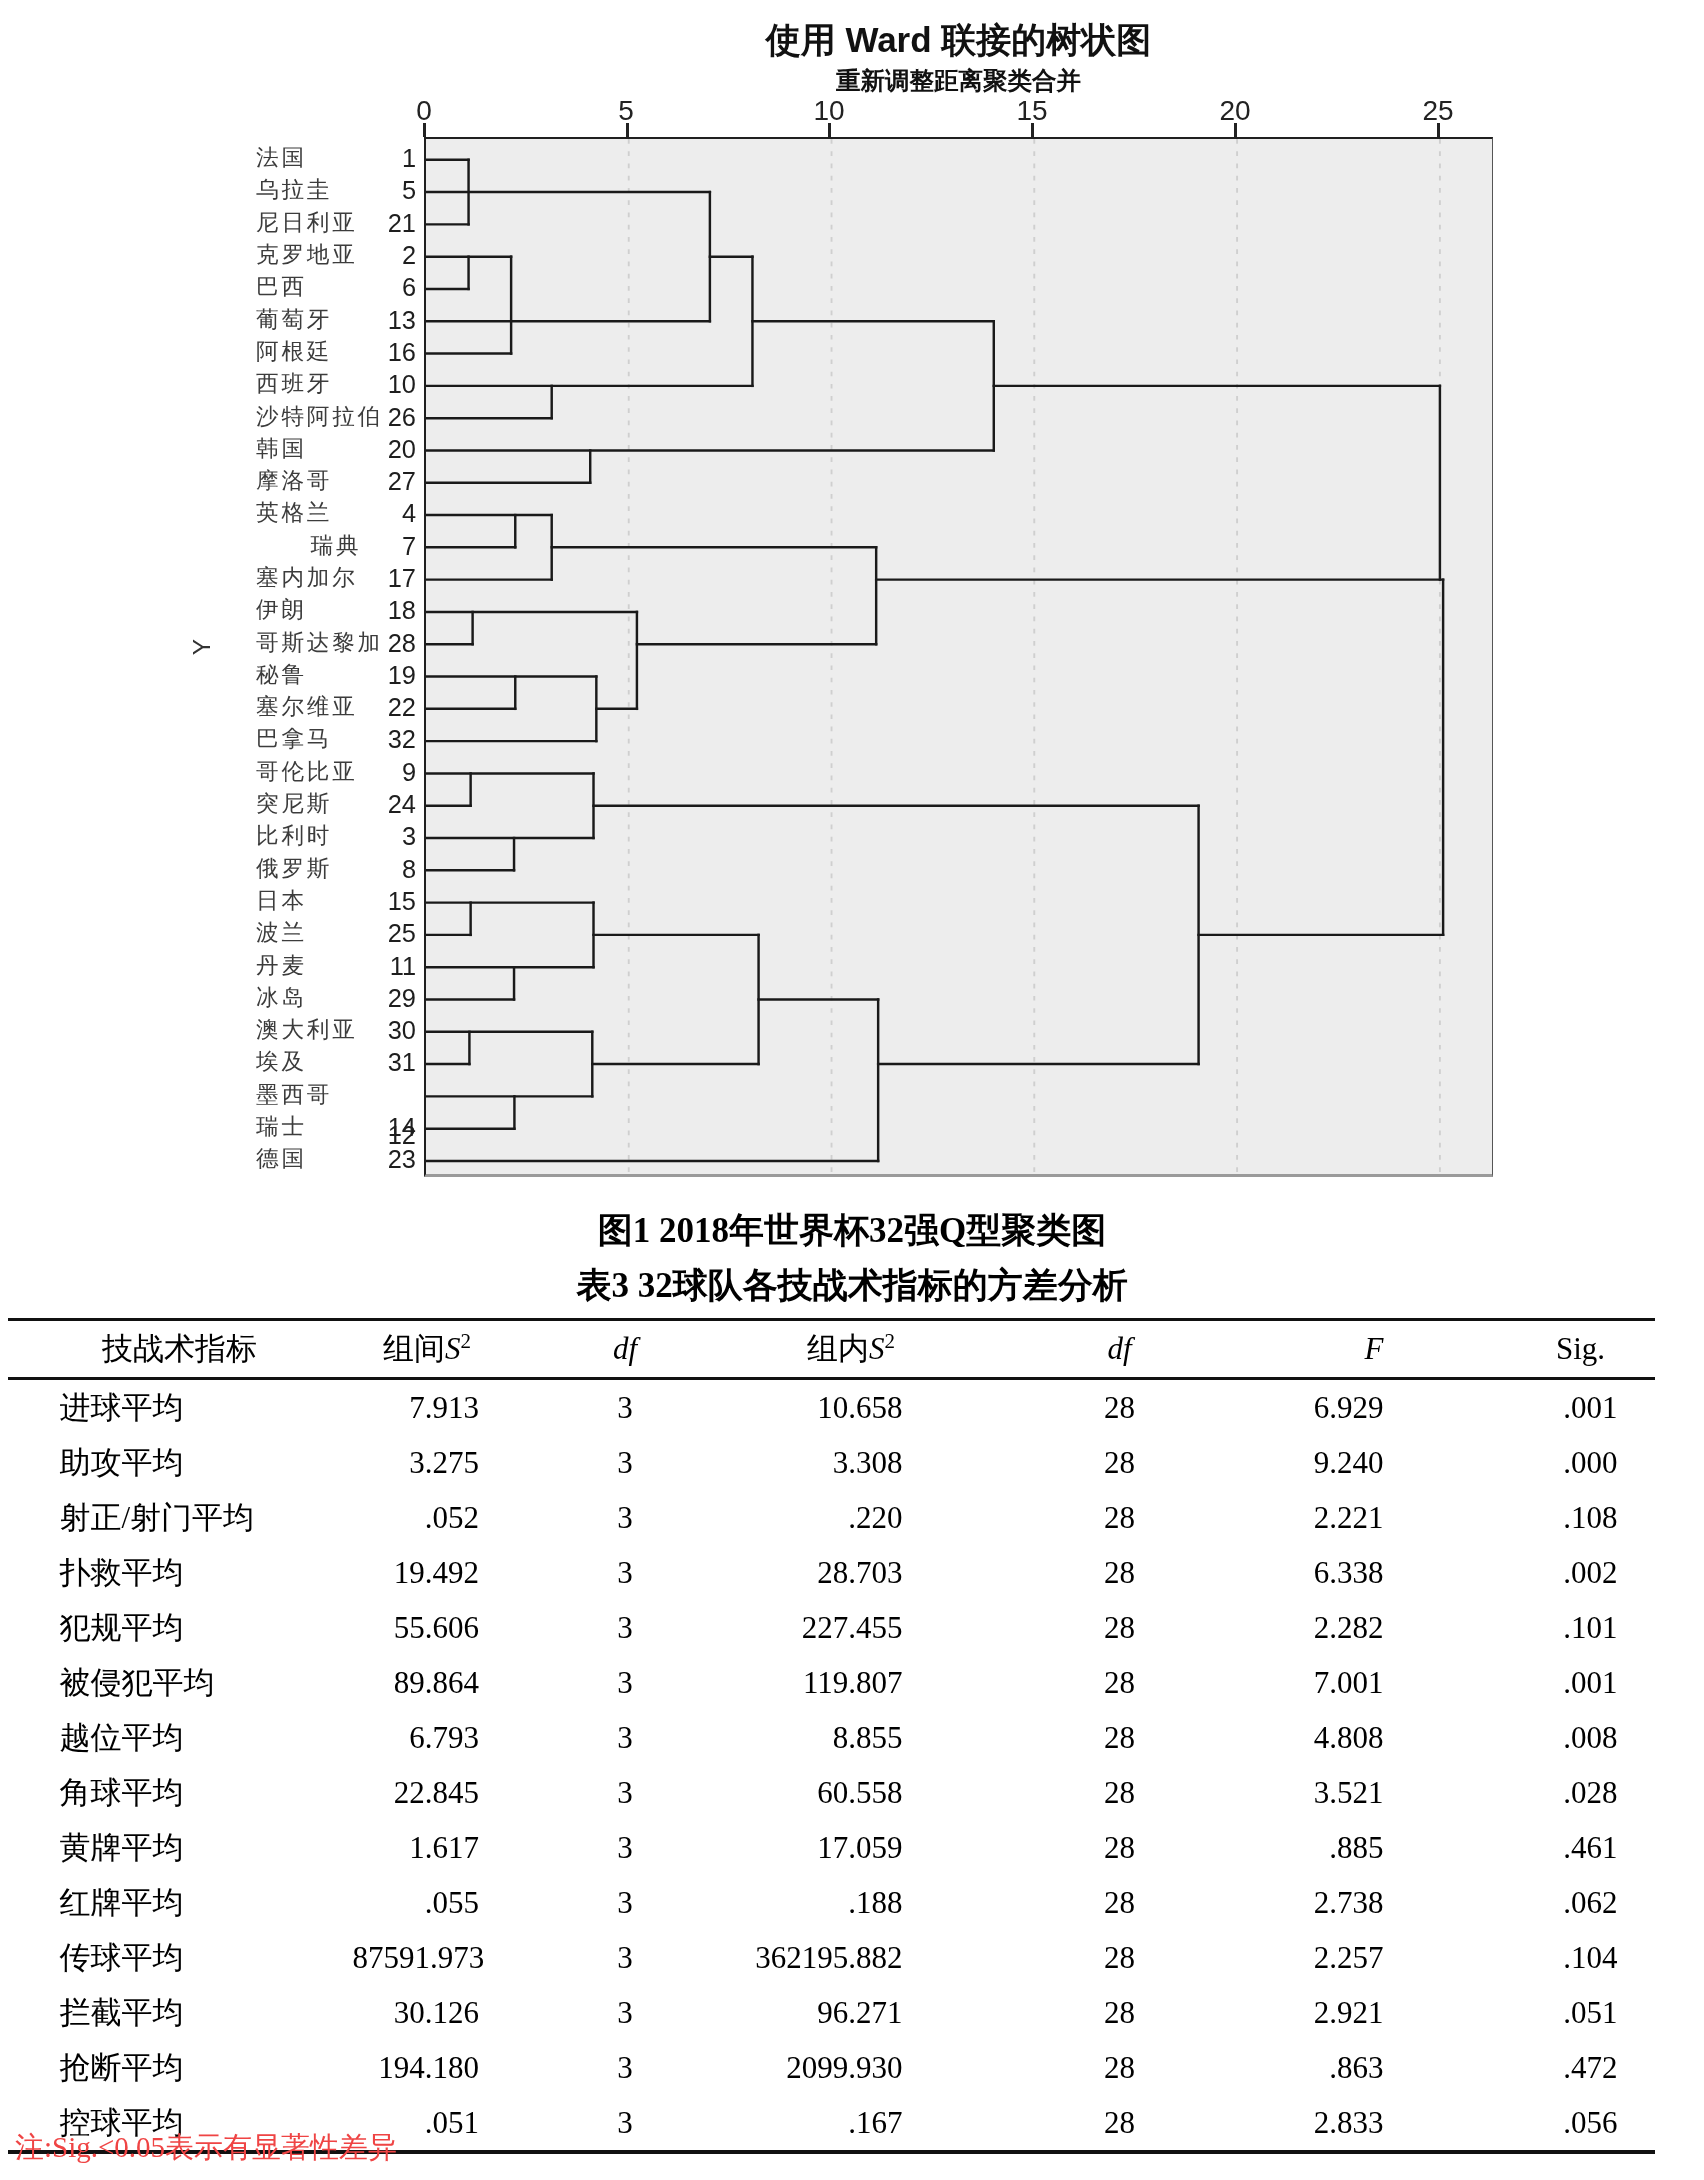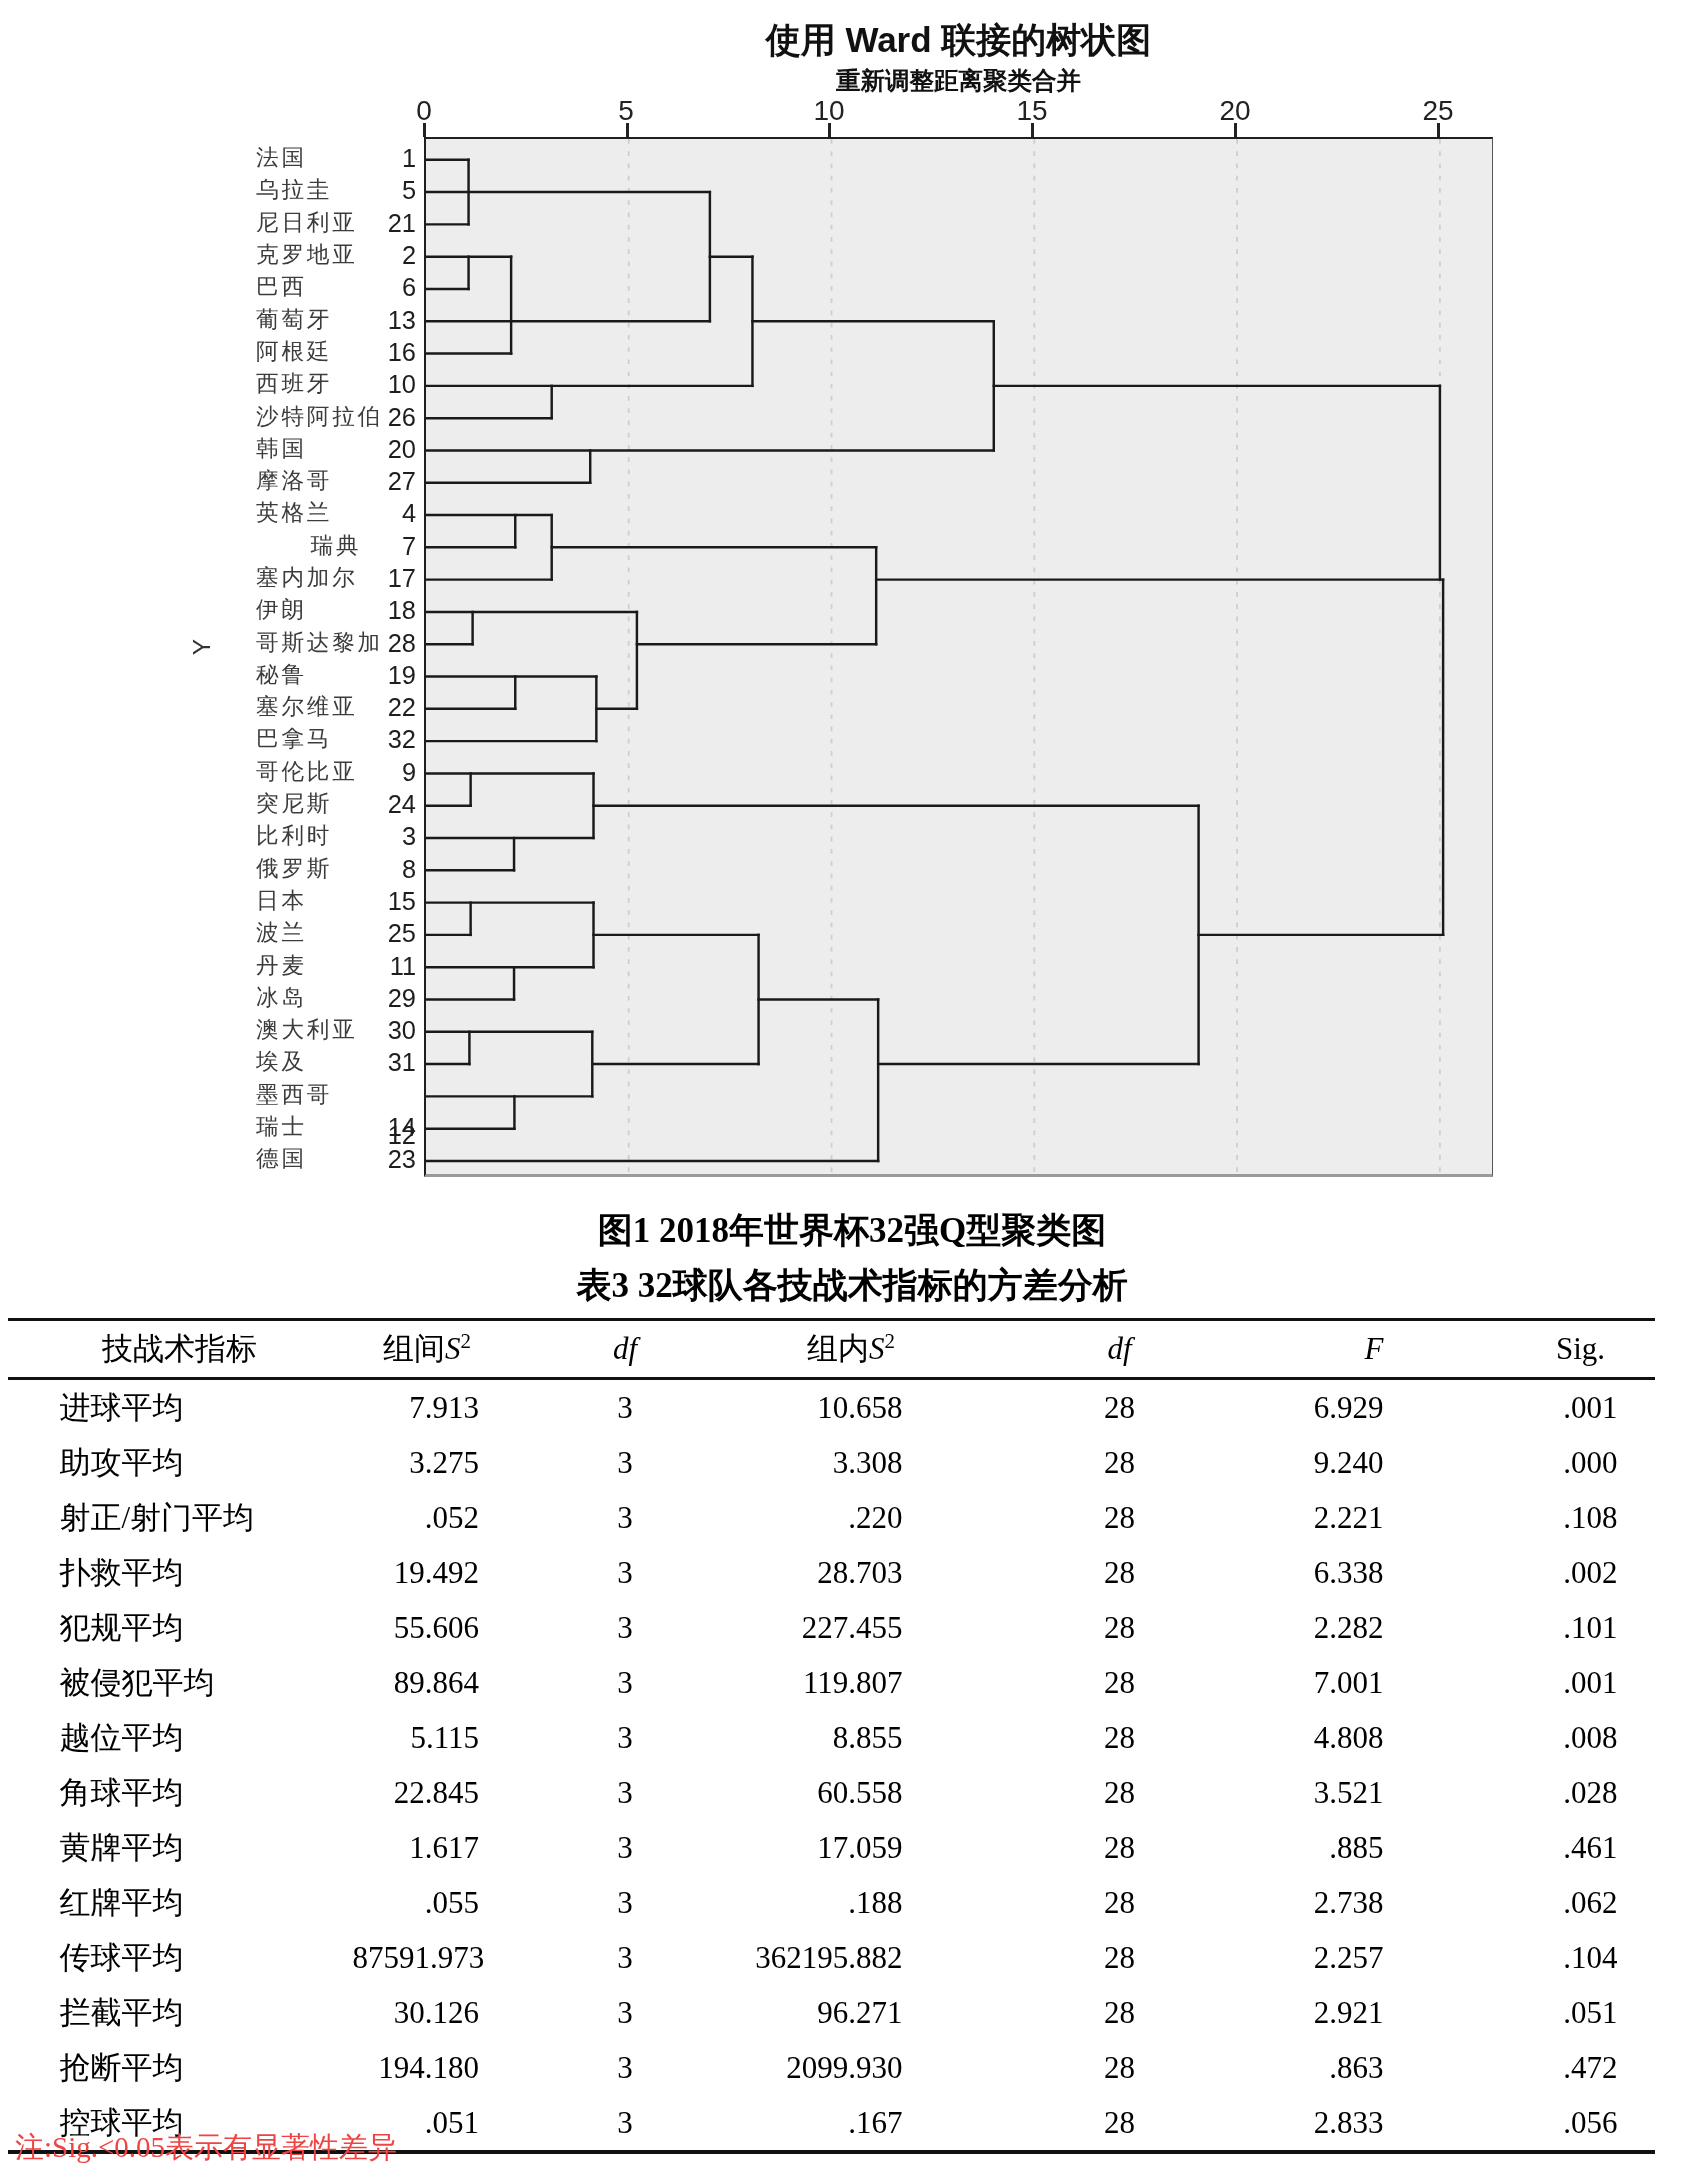--- a/index.html
+++ b/index.html
@@ -300,21 +300,21 @@
           <td class="c-label">被侵犯平均</td>
           <td class="c-num2">89.864</td>
           <td class="c-center">3</td>
           <td class="c-num4">119.807</td>
           <td class="c-center">28</td>
           <td class="c-num6">7.001</td>
           <td class="c-num7">.001</td>
         </tr>
         <tr>
           <td class="c-label">越位平均</td>
-          <td class="c-num2">5.115</td>
+          <td class="c-num2">6.793</td>
           <td class="c-center">3</td>
           <td class="c-num4">8.855</td>
           <td class="c-center">28</td>
           <td class="c-num6">4.808</td>
           <td class="c-num7">.008</td>
         </tr>
         <tr>
           <td class="c-label">角球平均</td>
           <td class="c-num2">22.845</td>
           <td class="c-center">3</td>

